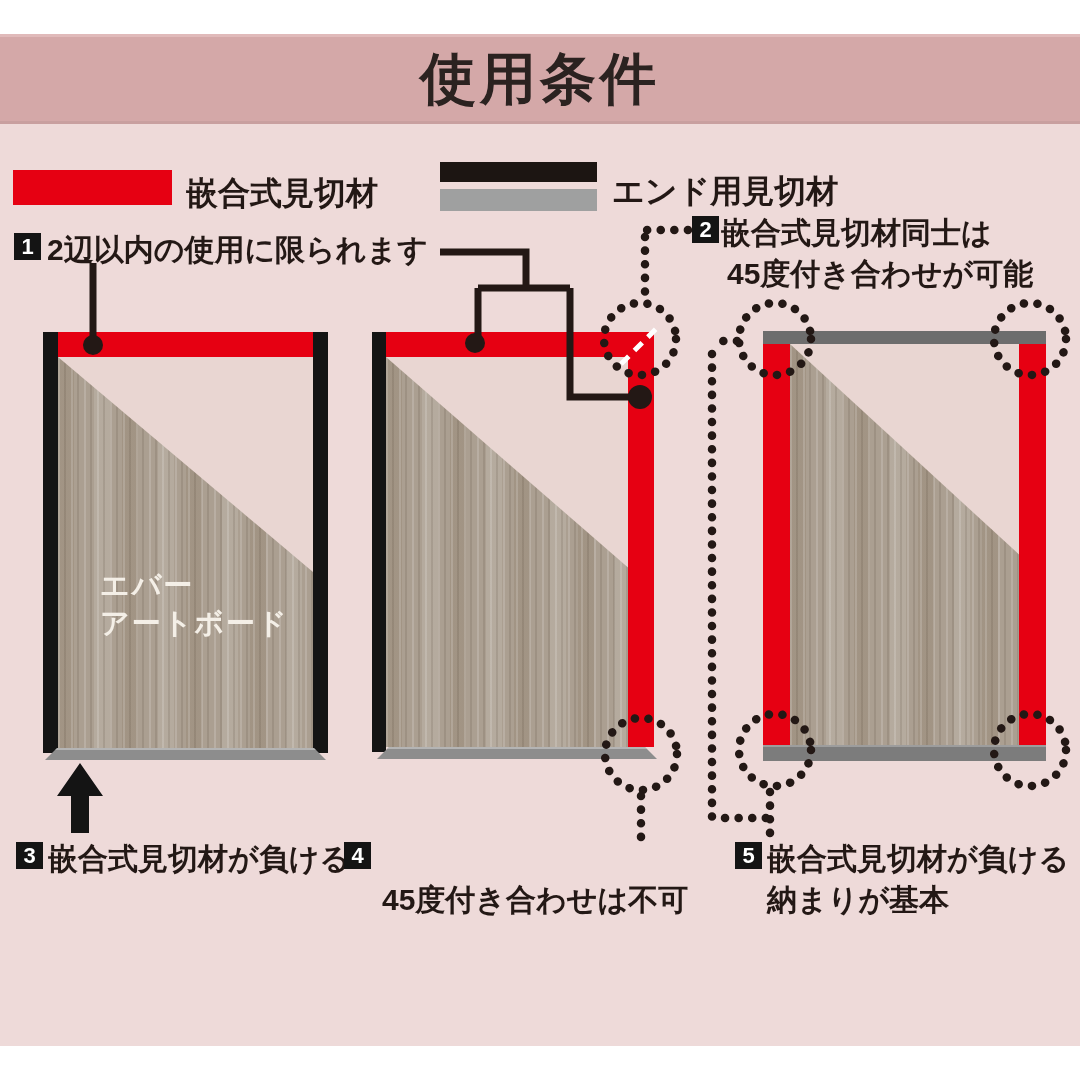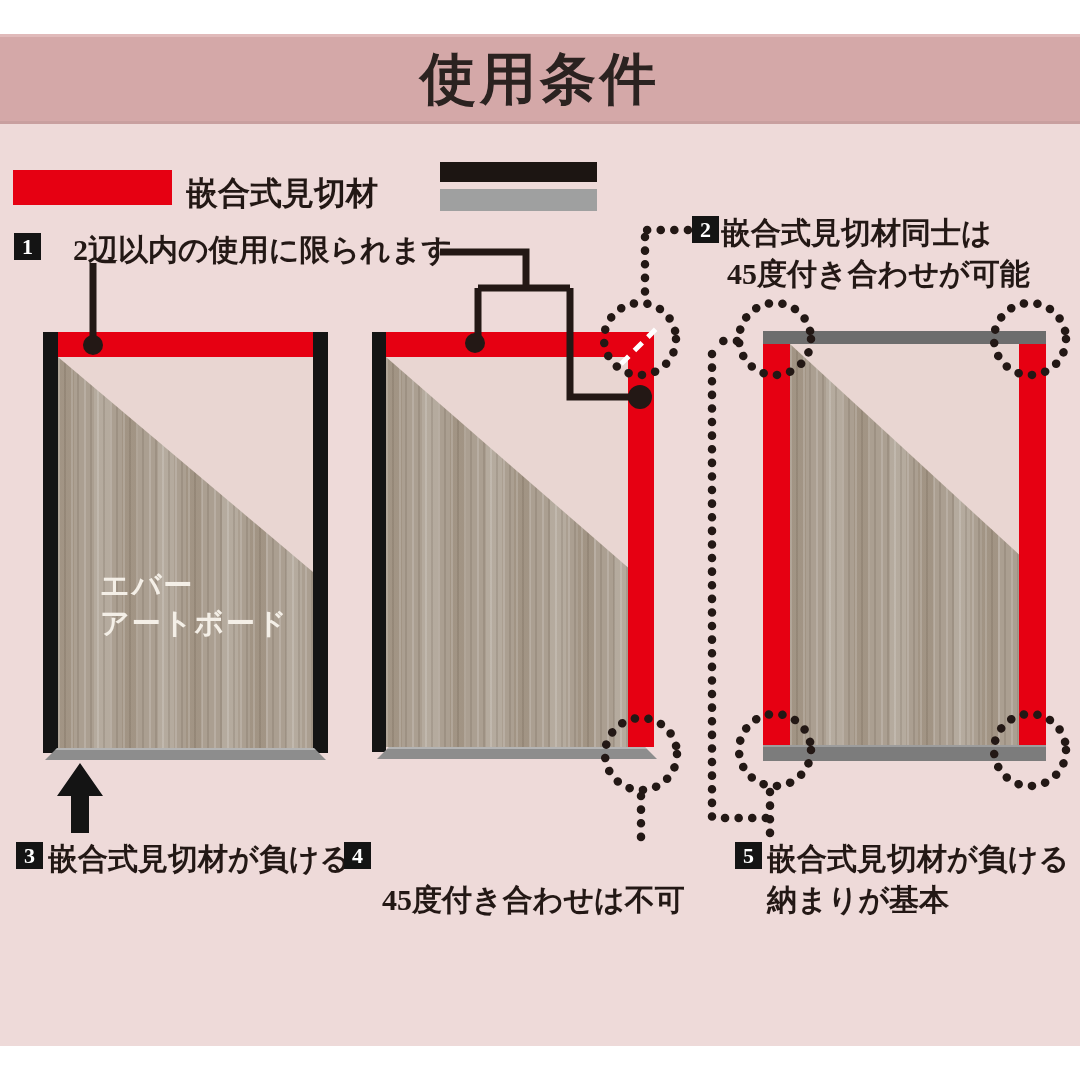--- a/index.html
+++ b/index.html
@@ -1,17 +1,17 @@
 <!DOCTYPE html>
 <html><head>
 <meta charset="utf-8">
 <style>
   html,body{margin:0;padding:0;background:#ffffff;}
   .page{position:relative;width:1080px;height:1080px;background:#ffffff;overflow:hidden;
-        font-family:Liberation Serif, serif;}
+        font-family:Liberation Sans, sans-serif;}
   
   .title-band{position:absolute;left:0;top:34px;width:1080px;height:90px;background:#d4a8a8;
               border-top:3px solid #e0baba;border-bottom:3px solid #c89f9f;box-sizing:border-box;}
   .page-title{position:absolute;left:0;top:42px;width:1080px;text-align:center;
               font-size:56px;font-weight:bold;color:#2b2220;letter-spacing:4px;}
   
   .body-bg{position:absolute;left:0;top:124px;width:1080px;height:922px;background:#eedad9;}
   
   .legend-bar{position:absolute;}
   .legend-red{left:13px;top:170px;width:159px;height:35px;background:#e60012;}
@@ -47,20 +47,21 @@
 <div class="page">
 
   <div class="title-band"></div>
   <div class="page-title">使用条件</div>
   <div class="body-bg"></div>
 
   <div class="legend-bar legend-red"></div>
   <div class="legend-label l1">嵌合式見切材</div>
   <div class="legend-bar legend-black"></div>
   <div class="legend-bar legend-gray"></div>
+  <div class="legend-label l2">エンド用見切材</div>
 
   <div class="panel" style="left:43px;top:332px;width:285px;height:432px;">
     <div class="wood" style="left:15px;top:25px;width:255px;height:391px;">
       <div class="sheen" style="clip-path:polygon(0 0,100% 0,100% 55%);"></div>
     </div>
     <div class="bar bar-black" style="left:0;top:0;width:15px;height:421px;"></div>
     <div class="bar bar-black" style="left:270px;top:0;width:15px;height:421px;"></div>
     <div class="bar bar-red" style="left:15px;top:0;width:255px;height:25px;"></div>
     <div class="bar gray-cap" style="left:2px;top:416px;width:281px;height:12px;"></div>
     <div class="board-label" style="left:57px;top:234px;">エバー</div>
@@ -106,21 +107,21 @@
     <circle cx="1030" cy="339" r="36" stroke="#231815" stroke-width="8.5" stroke-dasharray="0.1 13.5" stroke-linecap="round" fill="none"></circle>
     <circle cx="775" cy="750" r="36" stroke="#231815" stroke-width="8.5" stroke-dasharray="0.1 13.5" stroke-linecap="round" fill="none"></circle>
     <circle cx="1030" cy="750" r="36" stroke="#231815" stroke-width="8.5" stroke-dasharray="0.1 13.5" stroke-linecap="round" fill="none"></circle>
 
     <path d="M737 341 H712 M712 354 V818 M725 818 H766 M770 792 V838" stroke="#231815" stroke-width="8.5" stroke-dasharray="0.1 13.5" stroke-linecap="round" fill="none"></path>
 
     <polygon points="57,796 80,763 103,796 89,796 89,833 71,833 71,796" fill="#141414"></polygon>
   </svg>
 
   <div class="note-marker" style="left:14px;top:233px;">1</div>
-  <div class="note-line" style="left:47px;top:230px;margin-left:26px;">2辺以内の使用に限られます</div>
+  <div class="note-line" style="left:47px;top:230px;">2辺以内の使用に限られます</div>
 
   <div class="note-marker" style="left:692px;top:216px;">2</div>
   <div class="note-line" style="left:721px;top:213px;">嵌合式見切材同士は</div>
   <div class="note-line" style="left:727px;top:254px;">45度付き合わせが可能</div>
 
   <div class="note-marker" style="left:16px;top:842px;">3</div>
   <div class="note-line" style="left:48px;top:839px;">嵌合式見切材が負ける</div>
 
   <div class="note-marker" style="left:344px;top:842px;">4</div>
   <div class="note-line" style="left:382px;top:880px;">45度付き合わせは不可</div>

